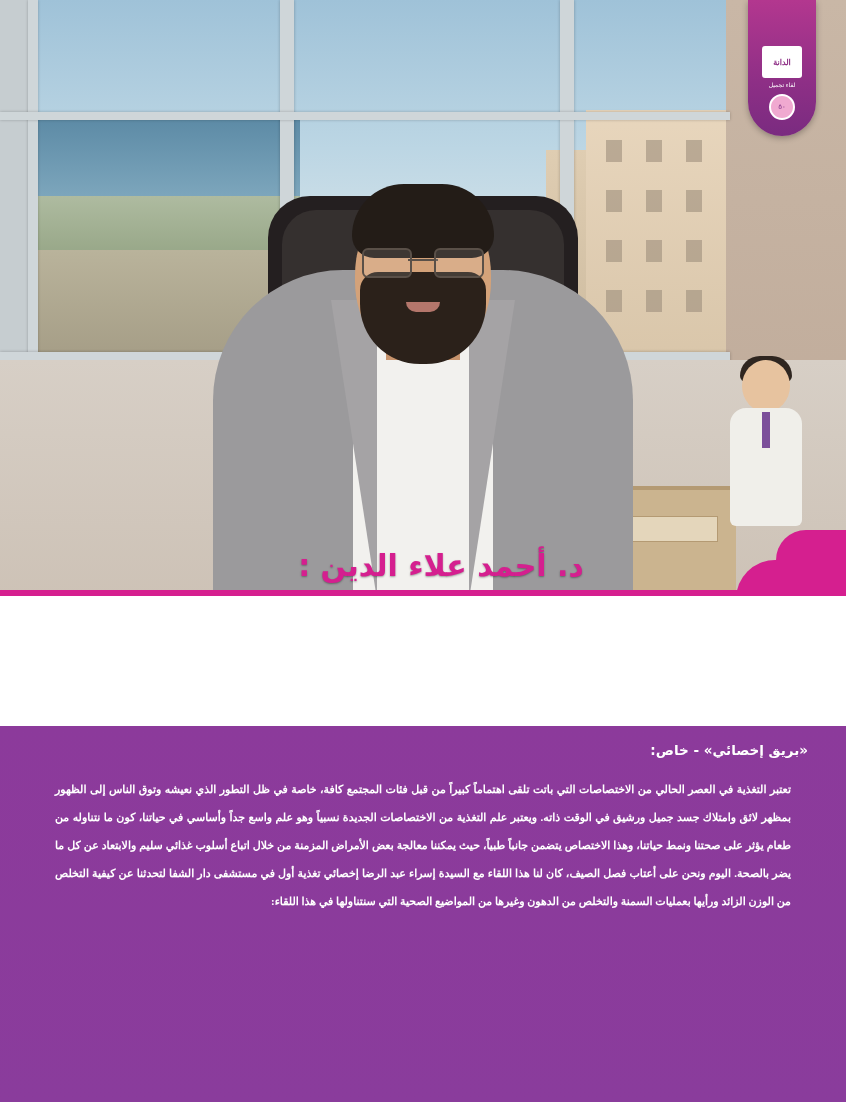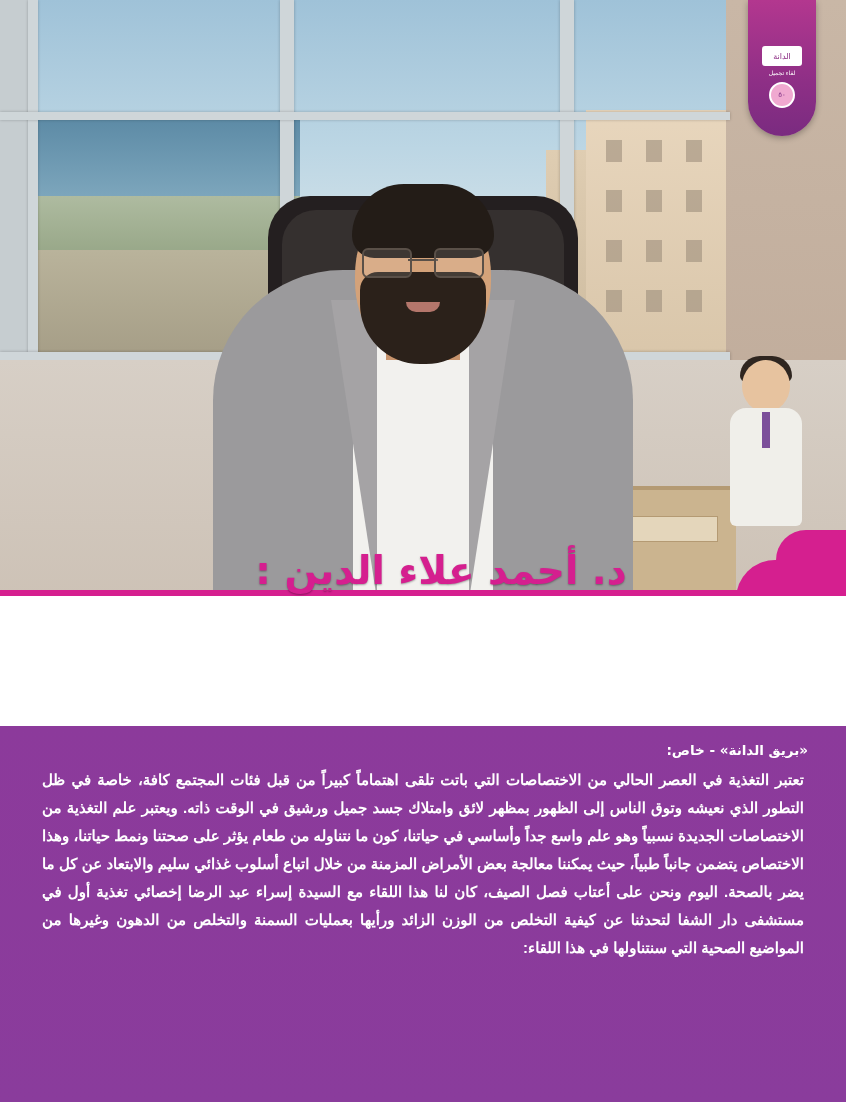--- a/index.html
+++ b/index.html
@@ -291,29 +291,29 @@
     box-shadow: 0 2px 6px rgba(0,0,0,.3);
     display: flex;
     flex-direction: column;
     align-items: center;
     justify-content: flex-start;
     padding-top: 46px;
     box-sizing: border-box;
   }
   .logo-mark {
     width: 40px;
-    height: 20px;
+    height: 32px;
     background: #ffffff;
     border-radius: 3px;
     display: flex;
     align-items: center;
     justify-content: center;
     font-size: 8px;
     color: #8e2f86;
-    font-weight: normal;
+    font-weight: bold;
     letter-spacing: -.5px;
   }
   .logo-sub {
     margin-top: 3px;
     font-size: 6px;
     color: #ffffff;
     white-space: nowrap;
   }
   .logo-circle {
     margin-top: 6px;
@@ -353,21 +353,21 @@
     color: #d51f8f;
     font-weight: bold;
     font-family: "DejaVu Sans", sans-serif;
   }
   .title-line1 {
     position: absolute;
     top: -42px;
     left: 0;
     right: 0;
     text-align: center;
-    font-size: 39px;
+    font-size: 30px;
     color: #d51f8f;
     font-weight: bold;
     text-shadow: 0 1px 2px rgba(0,0,0,.35);
     font-family: "DejaVu Sans", sans-serif;
     margin-left: 36px;
   }
   .title-line2 {
     font-size: 31px;
     line-height: 45px;
     margin-top: 14px;
@@ -412,27 +412,27 @@
   }
   .kicker {
     text-align: right;
     font-size: 13.5px;
     font-weight: bold;
     color: #ffffff;
     margin: 0 0 8px 0;
     font-family: "DejaVu Sans", sans-serif;
   }
   .body-text {
-    font-size: 15px;
+    font-size: 11px;
     line-height: 28px;
     text-align: justify;
     font-weight: bold;
     color: #ffffff;
-    font-family: Liberation Sans, sans-serif;
-    margin: 4px;
+    font-family: Liberation Serif, serif;
+    margin: 17px;
   }
 </style>
 </head>
 <body>
 
 <div class="page">
 
   <div class="photo">
     <div class="sky"></div>
     <div class="sea"></div>
@@ -517,17 +517,17 @@
 
   <div class="pink-bubble2"></div>
   <div class="pink-bubble"></div>
 
   <div class="title-band">
     <div class="title-stripe-top"></div>
     <div class="title-line1">د. أحمد علاء الدين :</div>
   </div>
 
   <div class="body-block">
-    <p class="kicker">«بريق الدانة» - خاص:</p>
+    <p class="kicker">«بريق إخصائي» - خاص:</p>
     <p class="body-text">تعتبر التغذية في العصر الحالي من الاختصاصات التي باتت تلقى اهتماماً كبيراً من قبل فئات المجتمع كافة، خاصة في ظل التطور الذي نعيشه وتوق الناس إلى الظهور بمظهر لائق وامتلاك جسد جميل ورشيق في الوقت ذاته. ويعتبر علم التغذية من الاختصاصات الجديدة نسبياً وهو علم واسع جداً وأساسي في حياتنا، كون ما نتناوله من طعام يؤثر على صحتنا ونمط حياتنا، وهذا الاختصاص يتضمن جانباً طبياً، حيث يمكننا معالجة بعض الأمراض المزمنة من خلال اتباع أسلوب غذائي سليم والابتعاد عن كل ما يضر بالصحة. اليوم ونحن على أعتاب فصل الصيف، كان لنا هذا اللقاء مع السيدة إسراء عبد الرضا إخصائي تغذية أول في مستشفى دار الشفا لتحدثنا عن كيفية التخلص من الوزن الزائد ورأيها بعمليات السمنة والتخلص من الدهون وغيرها من المواضيع الصحية التي سنتناولها في هذا اللقاء:</p>
   </div>
 
 </div>
 
 </body></html>

